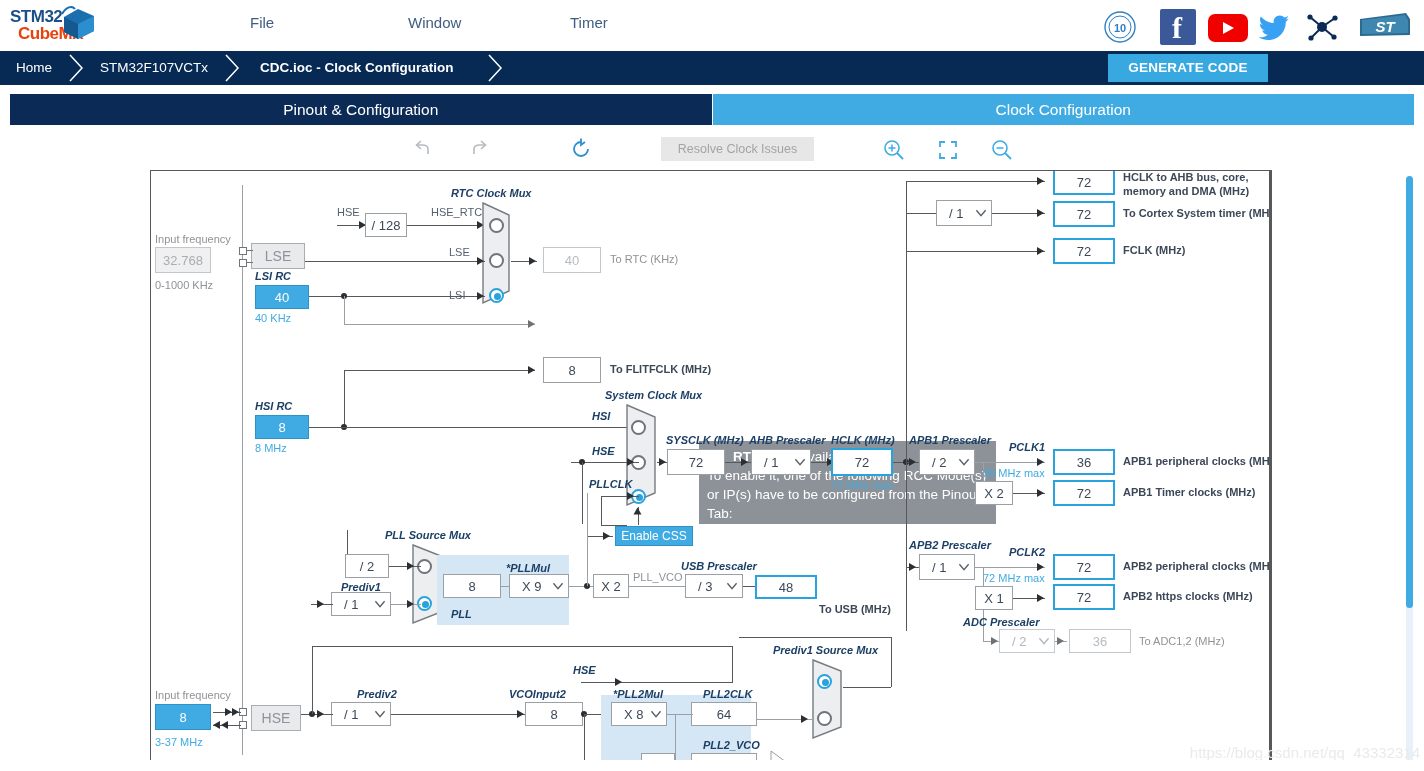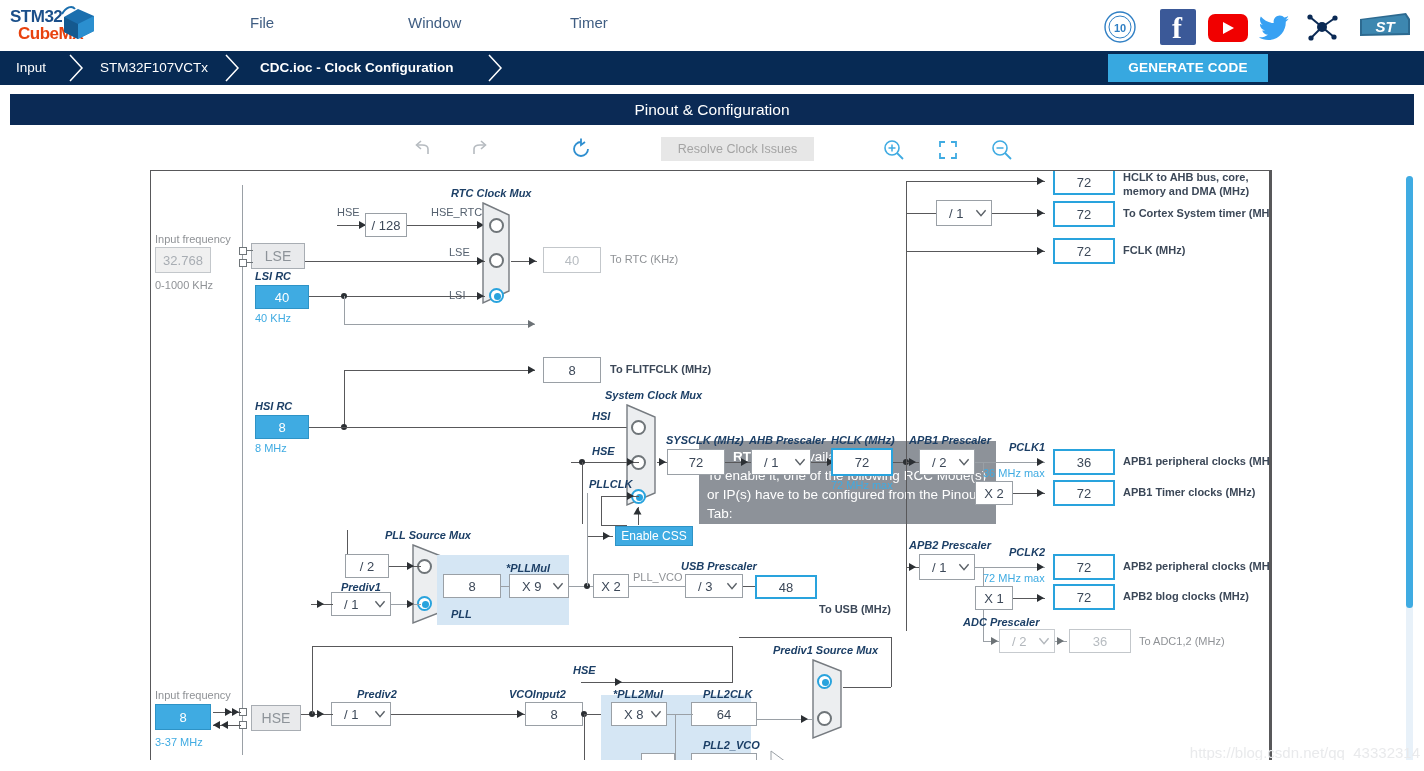--- a/index.html
+++ b/index.html
@@ -174,37 +174,38 @@
         <svg width="58" height="36" viewBox="0 0 58 36">
           <path d="M4 27 L4 10 L50 4 L54 10 L54 26 Z" fill="#2d6a90"></path>
           <path d="M6 25 L6 11 L49 6 L52 11 L52 24 Z" fill="#3d87b0"></path>
           <text x="29" y="23" font-size="15" font-style="italic" font-weight="bold" fill="#fff" text-anchor="middle" font-family="Liberation Sans, sans-serif">ST</text>
         </svg>
       </div>
     </div>
   </div>
 
   <div class="breadcrumb">
-    <div class="crumb" style="left:16px;">Input</div>
+    <div class="crumb" style="left:16px;">Home</div>
     <svg class="chev" style="left:66px;">
         <path d="M4 4 L16 17 L4 30" stroke="#fff" stroke-width="1.5" fill="none"></path>
       </svg>
     <div class="crumb" style="left:100px;">STM32F107VCTx</div>
     <svg class="chev" style="left:222px;">
         <path d="M4 4 L16 17 L4 30" stroke="#fff" stroke-width="1.5" fill="none"></path>
       </svg>
     <div class="crumb b" style="left:260px;">CDC.ioc - Clock Configuration</div>
     <svg class="chev" style="left:485px;">
         <path d="M4 4 L16 17 L4 30" stroke="#fff" stroke-width="1.5" fill="none"></path>
       </svg>
   </div>
   <div class="genbtn">GENERATE CODE</div>
 
   <div class="tabs">
     <div class="tab">Pinout &amp; Configuration</div>
+    <div class="tab active">Clock Configuration</div>
   </div>
 
   <div class="toolbar">
     <div class="tb tb-undo">
       <svg width="28" height="28">
           <path d="M18 18 L18 13 C18 10 15 9 12 9 L7 9" stroke="#b6bbc0" stroke-width="1.6" fill="none"></path>
           <path d="M11 5 L6.5 9 L11 13" stroke="#b6bbc0" stroke-width="1.6" fill="none"></path>
         </svg>
     </div>
     <div class="tb tb-redo">
@@ -446,21 +447,21 @@
     <div class="arr" style="left:886px;top:392px;"></div>
     <div class="wire v" style="left:832px;top:396px;height:74px;background:#9aa0a6;"></div>
     <div class="lbl blue" style="left:832px;top:401px;">72 MHz max</div>
     <div class="box hl" style="left:902px;top:383px;width:62px;height:26px;">72</div>
     <div class="lbl" style="left:972px;top:389px;">APB2 peripheral clocks (MHz)</div>
     <div class="wire h" style="left:832px;top:428px;width:12px;background:#9aa0a6;"></div>
     <div class="box" style="left:824px;top:415px;width:38px;height:24px;">X 1</div>
     <div class="wire h" style="left:862px;top:427px;width:32px;"></div>
     <div class="arr" style="left:886px;top:423px;"></div>
     <div class="box hl" style="left:902px;top:413px;width:62px;height:26px;">72</div>
-    <div class="lbl" style="left:972px;top:419px;">APB2 blog clocks (MHz)</div>
+    <div class="lbl" style="left:972px;top:419px;">APB2 https clocks (MHz)</div>
 
     <div class="lbl navy" style="left:812px;top:445px;">ADC Prescaler</div>
     <div class="wire h" style="left:832px;top:470px;width:16px;background:#9aa0a6;"></div>
     <div class="arr g" style="left:840px;top:466px;"></div>
     <div class="sel dis" style="left:848px;top:458px;width:56px;height:24px;">
       <span class="v">/ 2</span>
       <svg class="cv" viewBox="0 0 20 24">
           <path d="M5 9 L10 15 L15 9" stroke="#b2b7bc" stroke-width="1.5" fill="none"></path>
         </svg>
     </div>

